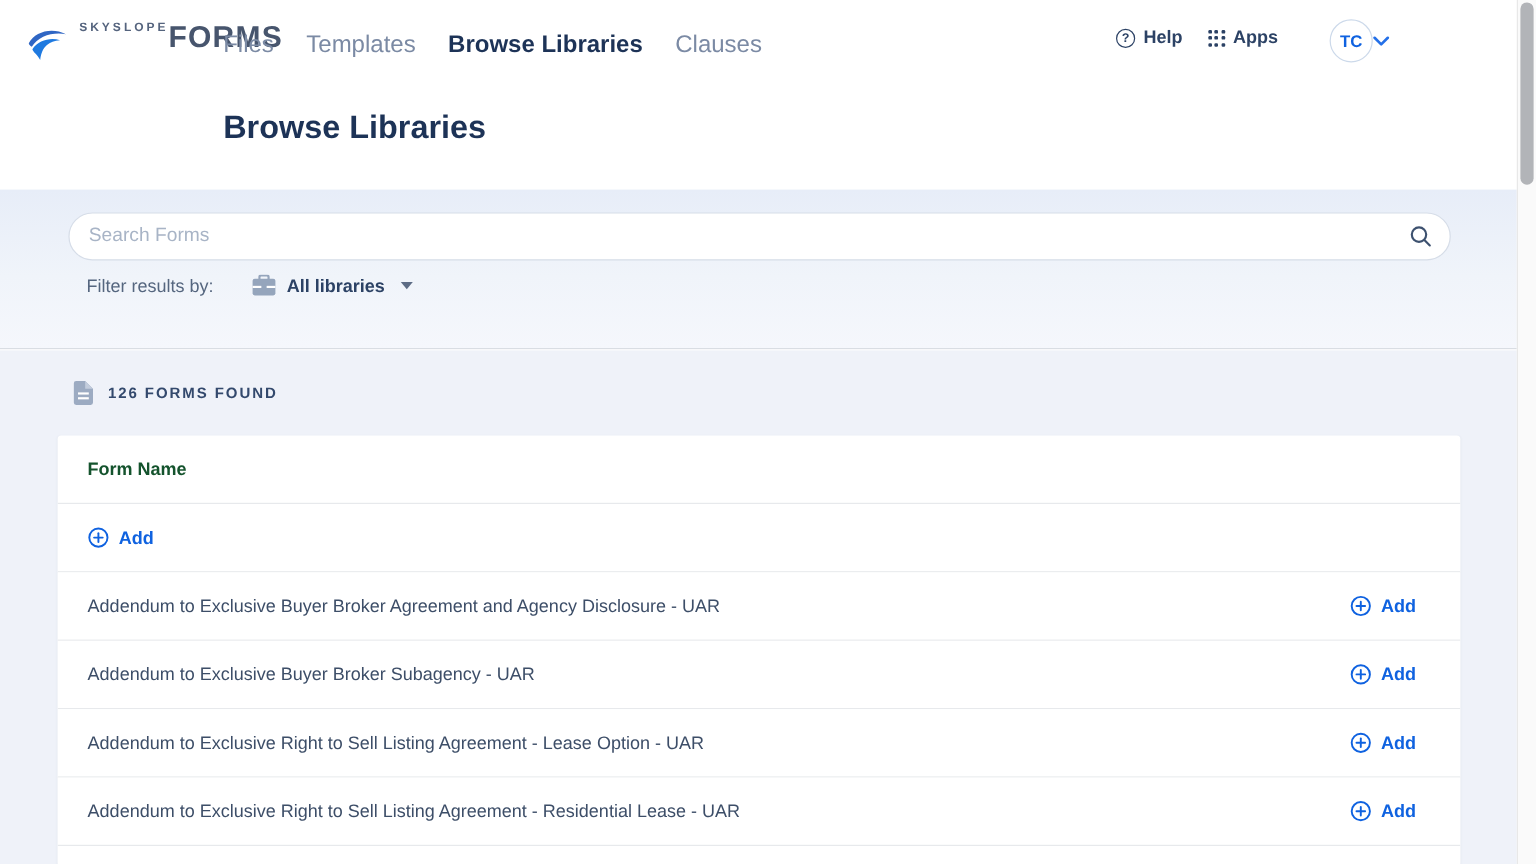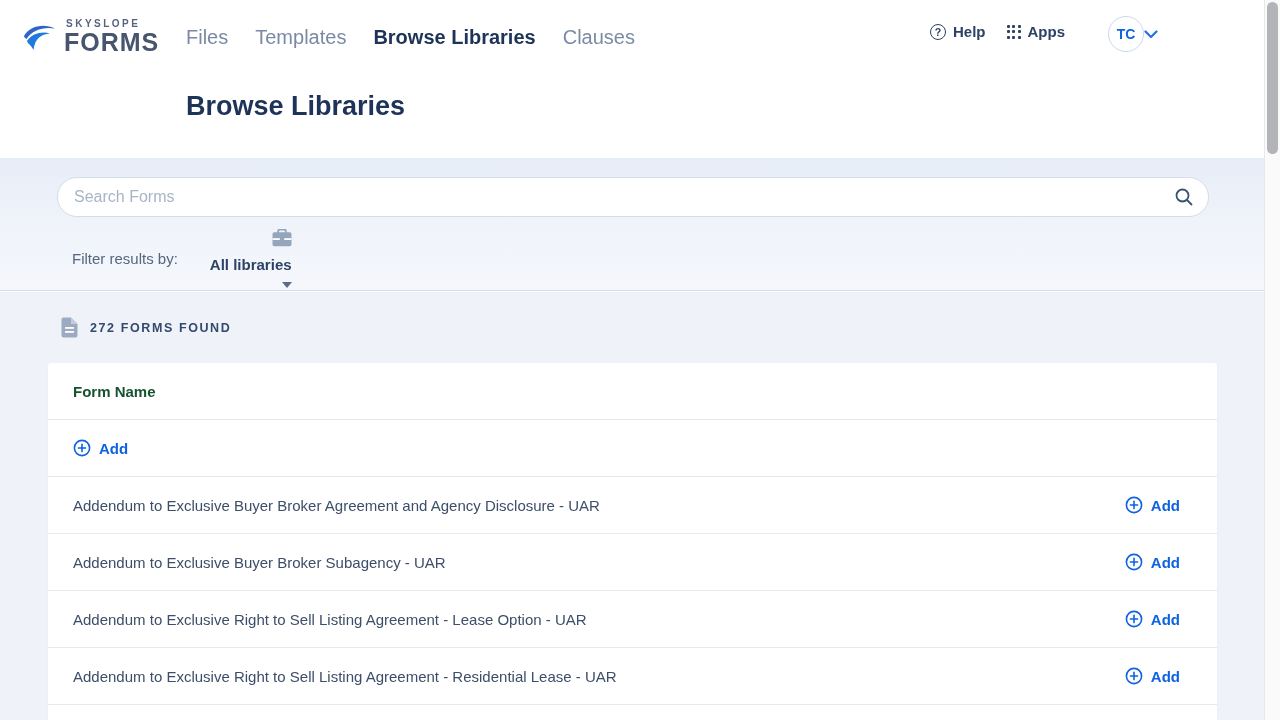--- a/index.html
+++ b/index.html
@@ -9,21 +9,21 @@
     background:#ffffff;
     position:relative;
     color:#1d3357;
   }
   .stage { position:absolute; top:0; left:0; width:1264px; height:720px; }
 
   
   .header { position:absolute; top:0; left:0; width:100%; height:158px; background:#ffffff; }
   .logo { position:absolute; left:22px; top:18px; display:flex; align-items:flex-start; cursor:pointer; }
   .logo-mark { width:40px; height:40px; margin-top:2px; }
-  .logo-text { display:flex; flex-direction:column; margin-left:2px; }
+  .logo-text { display:flex; flex-direction:row; margin-left:2px; }
   .logo-top { font-size:10px; font-weight:700; letter-spacing:2.5px; color:#55647e; margin-left:2px; }
   .logo-bottom { font-size:25px; font-weight:600; letter-spacing:1px; color:#47556d; line-height:1; margin-top:1px; }
 
   .nav { position:absolute; left:186px; top:26px; display:flex; gap:27px; }
   .nav-item { font-size:20px; color:#7b8aa4; cursor:pointer; }
   .nav-item.active { color:#1d3357; font-weight:700; }
 
   .header-tools { position:absolute; left:930px; top:23px; display:flex; align-items:center; gap:21px; }
   .tool { display:flex; align-items:center; gap:7px; cursor:pointer; }
   .tool-label { font-size:15px; font-weight:700; color:#2c4265; }
@@ -41,21 +41,21 @@
     background:linear-gradient(180deg, #e7edf8 0%, #f0f4fa 55%, #f5f7fc 100%);
     border-bottom:1px solid #d9dde3; }
   .search-wrap { position:absolute; left:57px; top:19px; width:1152px; height:40px; }
   .search-input { width:100%; height:100%; border:1px solid #d6dde8; border-radius:20px; background:#ffffff;
     padding:0 48px 0 16px; font-size:16px; color:#3d5068; outline:none; font-family:"Liberation Sans", sans-serif; }
   .search-input::placeholder { color:#a8b4c6; }
   .search-icon { position:absolute; right:14px; top:9px; width:22px; height:22px; cursor:pointer; }
 
   .filter-row { position:absolute; left:72px; top:71px; display:flex; align-items:center; }
   .filter-label { font-size:15px; color:#55667f; }
-  .library-select { display:flex; align-items:flex-end; gap:9px; margin-left:32px; cursor:pointer;flex-direction:column; }
+  .library-select { display:flex; align-items:center; gap:9px; margin-left:32px; cursor:pointer; }
   .briefcase { width:20px; height:18px; }
   .library-value { font-size:15px; font-weight:700; color:#2c4265; }
   .caret-down { width:0; height:0; border-left:5px solid transparent; border-right:5px solid transparent; border-top:6px solid #5d6c85; margin-left:4px; }
 
   
   .content { position:absolute; top:292px; left:0; width:100%; height:428px; background:#eff2f9; }
   .results-row { position:absolute; left:61px; top:25px; display:flex; align-items:center; gap:12px; }
   .doc-icon { width:17px; height:21px; }
   .results-count { font-size:12.5px; font-weight:700; letter-spacing:1.6px; color:#33496d; }
 
@@ -154,21 +154,21 @@
   </div>
 
   <div class="content">
     <div class="results-row">
       <svg class="doc-icon" viewBox="0 0 17 21">
         <path d="M2.5 0.5 H10 L16.5 7 V18.5 A2 2 0 0 1 14.5 20.5 H2.5 A2 2 0 0 1 0.5 18.5 V2.5 A2 2 0 0 1 2.5 0.5 Z" fill="#9cabc2"></path>
         <path d="M10 0.5 L16.5 7 H10 Z" fill="#c3cddd"></path>
         <rect x="4" y="10" width="9" height="1.8" fill="#ffffff"></rect>
         <rect x="4" y="14" width="9" height="1.8" fill="#ffffff"></rect>
       </svg>
-      <span class="results-count">272 FORMS FOUND</span>
+      <span class="results-count">126 FORMS FOUND</span>
     </div>
 
     <div class="card">
       <div class="table-header">
         <span class="table-header-label">Form Name</span>
       </div>
 
       <div class="table-row">
         <div class="add-btn">
           <svg class="plus-icon" viewBox="0 0 18 18">

